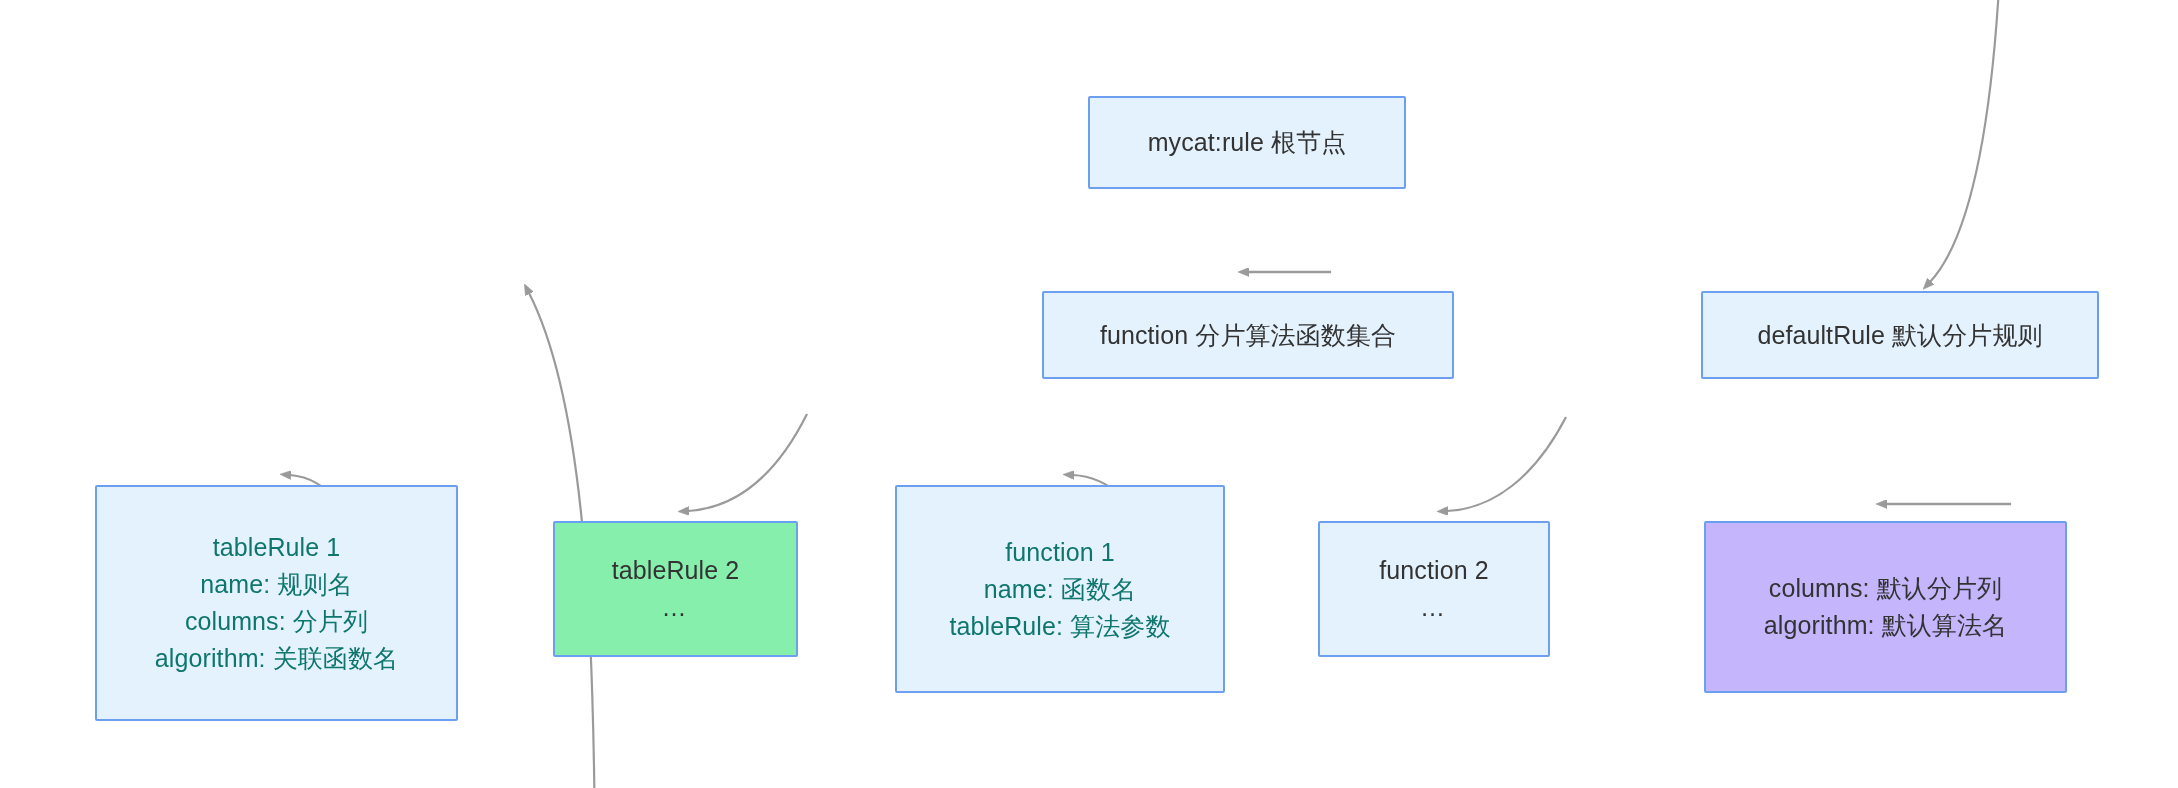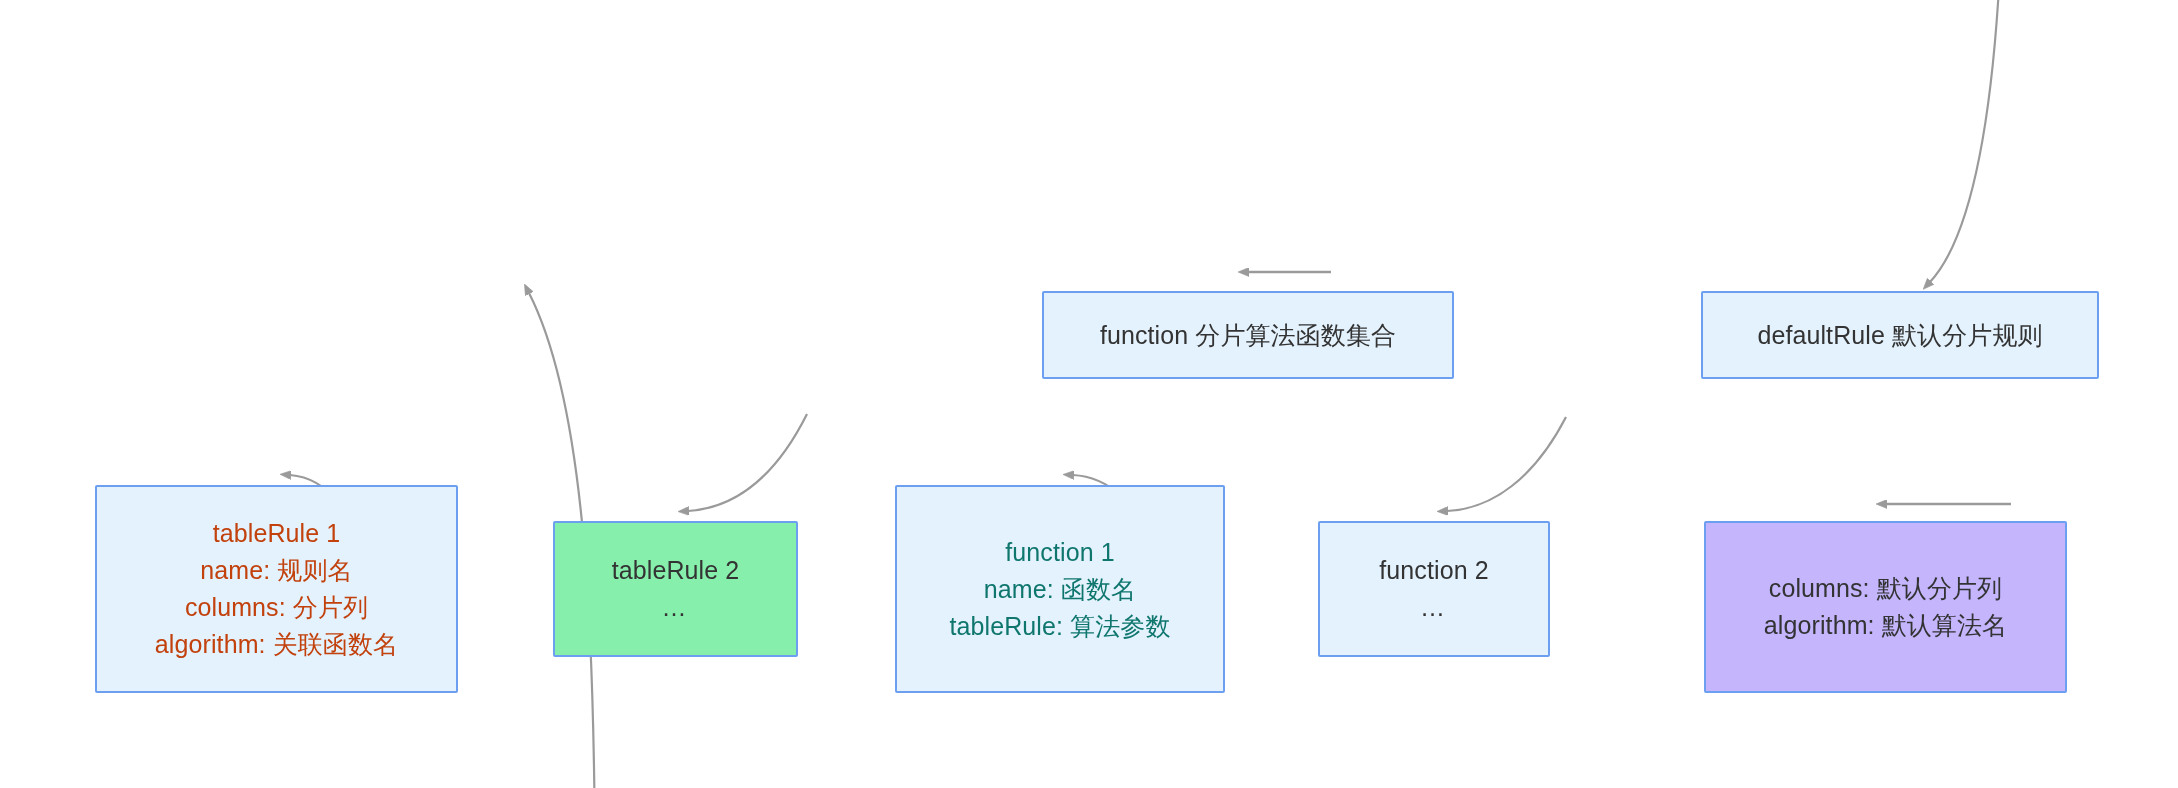--- a/index.html
+++ b/index.html
@@ -69,31 +69,34 @@
 
     <path d="M578,379 C 640,410 672,450 675,498" fill="none" stroke="#9a9a9a" stroke-width="2.2" marker-end="url(#arrowhead)" transform="rotate(90 675 511)"></path>
 
     <path d="M1128,379 C 1090,400 1062,424 1060,462" fill="none" stroke="#9a9a9a" stroke-width="2.2" marker-end="url(#arrowhead)" transform="rotate(90 1060 475)"></path>
 
     <path d="M1340,379 C 1400,410 1432,452 1434,498" fill="none" stroke="#9a9a9a" stroke-width="2.2" marker-end="url(#arrowhead)" transform="rotate(90 1434 511)"></path>
 
     <path d="M1886,379 L1886,504" fill="none" stroke="#9a9a9a" stroke-width="2.6" marker-end="url(#arrowhead)" transform="rotate(90 1886 504)"></path>
   </svg>
 
+  <div class="node" style="left: 1088px; top: 96px; width: 318px; height: 93px; background: rgb(227, 242, 253); border-color: rgb(108, 159, 239); color: rgb(51, 51, 51);">
+    <span class="line">mycat:rule 根节点</span>
+  </div>
 
 
   <div class="node" style="left: 1042px; top: 291px; width: 412px; height: 88px; background: rgb(227, 242, 253); border-color: rgb(108, 159, 239); color: rgb(51, 51, 51); text-align: right;">
     <span class="line">function 分片算法函数集合</span>
   </div>
 
   <div class="node" style="left: 1688px; top: 291px; width: 398px; height: 88px; background: rgb(227, 242, 253); border-color: rgb(108, 159, 239); color: rgb(51, 51, 51); margin-left: 13px;">
     <span class="line">defaultRule 默认分片规则</span>
   </div>
 
-  <div class="node" style="left: 95px; top: 485px; width: 363px; height: 208px; background: rgb(227, 242, 253); border-color: rgb(108, 159, 239); color: #c2410c;">
+  <div class="node" style="left: 95px; top: 485px; width: 363px; height: 236px; background: rgb(227, 242, 253); border-color: rgb(108, 159, 239); color: #0f766e;">
     <span class="line">tableRule 1</span>
     <span class="line">name: 规则名</span>
     <span class="line">columns: 分片列</span>
     <span class="line">algorithm: 关联函数名</span>
   </div>
 
   <div class="node" style="left: 553px; top: 521px; width: 245px; height: 136px; background: #86efac; border-color: rgb(108, 159, 239); color: rgb(51, 51, 51);">
     <span class="line">tableRule 2</span>
     <span class="line ellipsis">…</span>
   </div>

